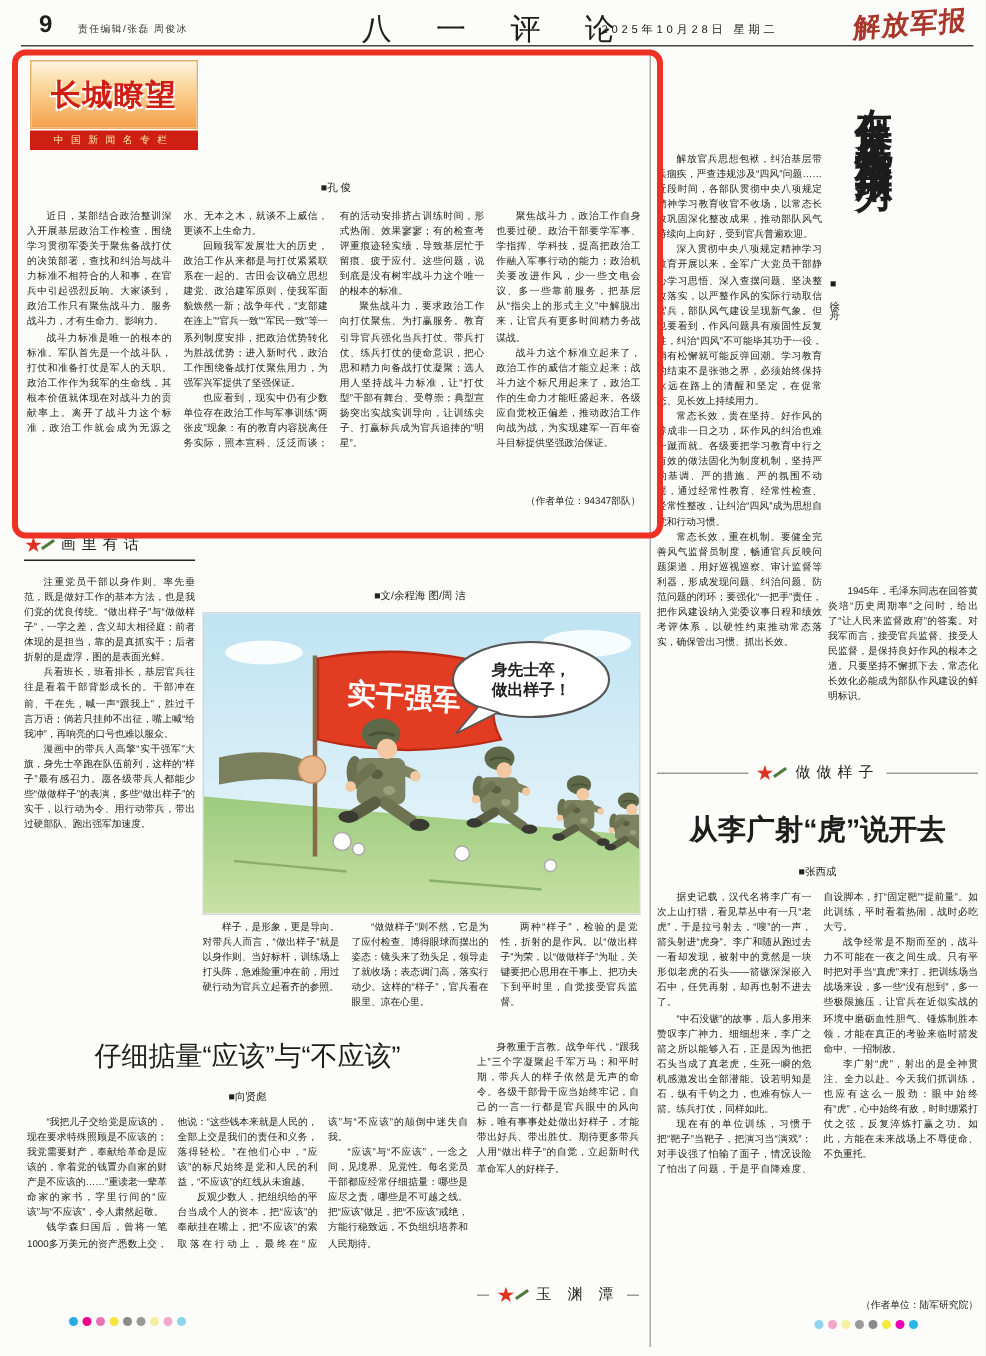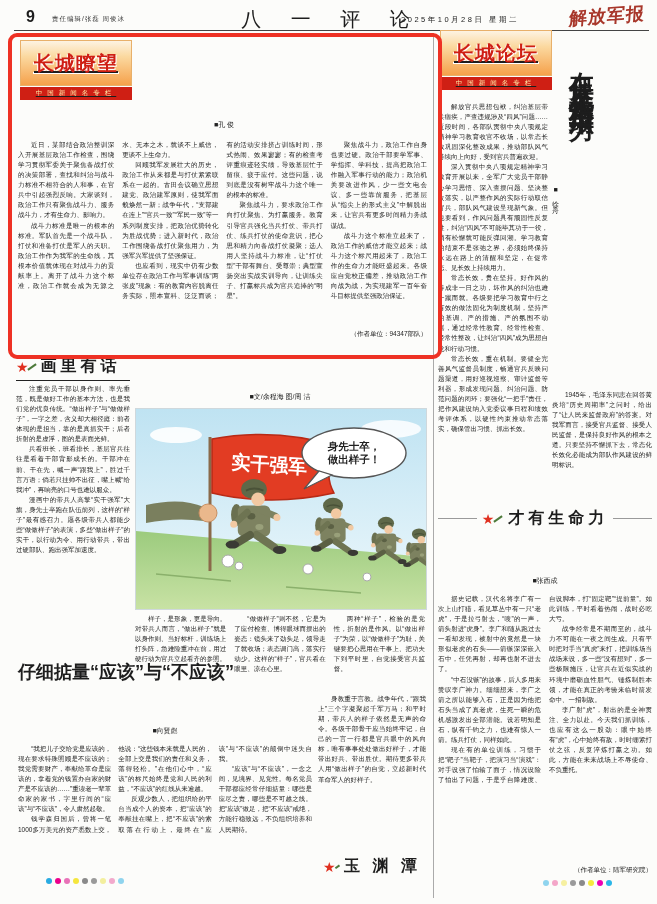--- a/index.html
+++ b/index.html
@@ -12,21 +12,21 @@
   .section-title{position:absolute;left:0;right:0;top:0;text-align:center;font-size:20px;font-weight:normal;letter-spacing:12px;}
   .hdr-date{position:absolute;right:130px;top:9px;font-size:7.5px;letter-spacing:2.5px;color:#222;}
   .masthead{position:absolute;right:4px;top:-2px;font-size:18px;font-weight:bold;color:#a8372b;
             font-family:"Liberation Serif","DejaVu Serif",serif;transform:rotate(-4deg) skewX(-8deg);letter-spacing:1px;}
   .hdr-rule{position:absolute;left:14px;right:8px;top:30px;border-top:1px solid #444;}
   .v-div{position:absolute;left:433px;top:33px;bottom:6px;border-left:1px solid #aaa;}
   
   .redbox{position:absolute;left:8px;top:33px;width:426px;height:318px;border:4px solid #ee3124;
           border-radius:9px;z-index:40;pointer-events:none;background:transparent;}
   
-  .logo{position:absolute;width:112px;text-decoration:underline;}
+  .logo{position:absolute;width:112px;}
   .logo-main{height:44px;display:flex;align-items:center;justify-content:center;
              background:linear-gradient(180deg,#fdf3e2 0%,#fbd9a0 35%,#f5a14b 100%);
              border:1px solid #e8b06a;}
   .logo-main span{font-size:20px;font-weight:bold;color:#cf1f14;letter-spacing:1px;
                   text-shadow:1px 1px 0 #fff,-1px 1px 0 #fff;}
   .logo-sub{height:13px;margin-top:1px;background:#cf1f14;color:#ffe9a8;font-size:6.5px;
             letter-spacing:5px;display:flex;align-items:center;justify-content:center;}
   
   .body-txt{font-size:6.5px;line-height:1.55;text-align:justify;color:#222;overflow:hidden;}
   .body-txt p{margin:0;text-indent:2em;}
@@ -36,37 +36,37 @@
   .outlook-head{position:absolute;left:20px;top:74px;width:408px;text-align:center;
                 font-size:27px;font-weight:bold;letter-spacing:3px;}
   .outlook-author{position:absolute;left:20px;top:120px;width:408px;}
   .outlook-body{position:absolute;left:18px;top:140px;width:409px;height:188px;
                 column-count:4;column-gap:8px;}
   .outlook-footer{position:absolute;left:300px;top:330px;width:127px;}
   
   .sec-hdr{display:flex;align-items:center;justify-content:center;gap:5px;}
   .star-ico{color:#e03020;font-size:14px;line-height:1;position:relative;}
   .zslash{display:inline-block;width:10px;height:2px;background:#4d7a3a;transform:rotate(-35deg);margin-left:-6px;}
-  .sec-ttl{font-size:16px;font-weight:bold;letter-spacing:4px;white-space:nowrap;}
+  .sec-ttl{font-size:10px;font-weight:normal;letter-spacing:4px;white-space:nowrap;}
   .sec-line{flex:1;border-top:1px solid #9a9a9a;}
   
   .pt-hdr{position:absolute;left:16px;top:356px;width:114px;border-bottom:1.5px solid #222;
           padding-bottom:3px;display:flex;align-items:center;gap:4px;}
   .pt-body{position:absolute;left:16px;top:384px;width:114px;height:300px;}
   
   .mk-head{position:absolute;left:133px;top:360px;width:294px;text-align:center;
            font-size:19px;font-weight:bold;letter-spacing:1px;}
   .mk-byline{position:absolute;left:133px;top:392px;width:294px;}
   .cartoon{position:absolute;left:135px;top:408px;width:290px;height:200px;border:1px solid #cfd8dc;}
   .mk-body{position:absolute;left:135px;top:614px;width:290px;height:74px;column-count:3;column-gap:8px;}
   .mk-cont{position:absolute;left:318px;top:694px;width:108px;height:154px;}
   .yy-hdr{position:absolute;left:318px;top:856px;width:108px;}
   
-  .wg-head{position:absolute;left:18px;top:660px;width:294px;
-           font-size:18px;font-weight:bold;}
+  .wg-head{position:absolute;left:18px;top:692px;width:294px;text-align:center;
+           font-size:18px;font-weight:normal;}
   .wg-author{position:absolute;left:18px;top:726px;width:294px;}
   .wg-body{position:absolute;left:18px;top:744px;width:294px;height:128px;column-count:3;column-gap:7px;}
   
   .fm-col1{position:absolute;left:438px;top:102px;width:110px;height:402px;}
   .fm-col2{position:absolute;left:552px;top:390px;width:100px;height:112px;}
   .fm-vtitle{position:absolute;left:566px;top:52px;height:338px;writing-mode:vertical-rl;
              font-size:25px;font-weight:bold;letter-spacing:4px;}
   .fm-vauthor{position:absolute;left:550px;top:186px;writing-mode:vertical-rl;font-size:7px;letter-spacing:2px;}
   
   .tt-hdr{position:absolute;left:438px;top:508px;width:214px;}
@@ -219,45 +219,40 @@
       <span class="dot" style="background: rgb(236, 0, 140);"></span>
       <span class="dot" style="background: rgb(232, 114, 184);"></span>
       <span class="dot" style="background: rgb(245, 230, 61);"></span>
       <span class="dot" style="background: rgb(138, 138, 138);"></span>
       <span class="dot" style="background: rgb(154, 154, 154);"></span>
       <span class="dot" style="background: rgb(243, 239, 158);"></span>
       <span class="dot" style="background: rgb(242, 169, 204);"></span>
       <span class="dot" style="background: rgb(143, 212, 238);"></span>
     </div>
 
-  <div class="logo" style="left:440px;top:30px;">
-    <div class="logo-main">
-      <span>长城论坛</span>
-    </div>
-    <div class="logo-sub">中国新闻名专栏</div>
-  </div>
   <div class="fm-col1 body-txt">
     <p>解放官兵思想包袱，纠治基层带兵痼疾，严查违规涉及“四风”问题……近段时间，各部队贯彻中央八项规定精神学习教育收官不收场，以常态长效巩固深化整改成果，推动部队风气持续向上向好，受到官兵普遍欢迎。</p>
     <p>深入贯彻中央八项规定精神学习教育开展以来，全军广大党员干部静心学习思悟、深入查摆问题、坚决整改落实，以严整作风的实际行动取信官兵，部队风气建设呈现新气象。但也要看到，作风问题具有顽固性反复性，纠治“四风”不可能毕其功于一役，稍有松懈就可能反弹回潮。学习教育的结束不是张弛之界，必须始终保持永远在路上的清醒和坚定，在促常态、见长效上持续用力。</p>
     <p>常态长效，贵在坚持。好作风的养成非一日之功，坏作风的纠治也难一蹴而就。各级要把学习教育中行之有效的做法固化为制度机制，坚持严的基调、严的措施、严的氛围不动摇，通过经常性教育、经常性检查、经常性整改，让纠治“四风”成为思想自觉和行动习惯。</p>
     <p>常态长效，重在机制。要健全完善风气监督员制度，畅通官兵反映问题渠道，用好巡视巡察、审计监督等利器，形成发现问题、纠治问题、防范问题的闭环；要强化“一把手”责任，把作风建设纳入党委议事日程和绩效考评体系，以硬性约束推动常态落实，确保管出习惯、抓出长效。</p>
   </div>
   <div class="fm-vtitle">在促常态见长效上持续用力</div>
   <div class="fm-vauthor">■徐  舟</div>
   <div class="fm-col2 body-txt">
     <p>1945年，毛泽东同志在回答黄炎培“历史周期率”之问时，给出了“让人民来监督政府”的答案。对我军而言，接受官兵监督、接受人民监督，是保持良好作风的根本之道。只要坚持不懈抓下去，常态化长效化必能成为部队作风建设的鲜明标识。</p>
   </div>
 
   <div class="tt-hdr sec-hdr">
     <span class="sec-line"></span>
     <span class="star-ico">★</span>
       <span class="zslash"></span>
-    <span class="sec-ttl">才有生命力</span>
-    <span class="sec-line"></span>
-  </div>
+    <span class="sec-ttl">做做样子</span>
+    <span class="sec-line"></span>
+  </div>
+  <div class="tt-head">从李广射“虎”说开去</div>
   <div class="tt-author byline">■张西成</div>
   <div class="tt-body body-txt">
     <p>据史记载，汉代名将李广有一次上山打猎，看见草丛中有一只“老虎”，于是拉弓射去，“嗖”的一声，箭头射进“虎身”。李广和随从跑过去一看却发现，被射中的竟然是一块形似老虎的石头——箭镞深深嵌入石中，任凭再射，却再也射不进去了。</p>
     <p>“中石没镞”的故事，后人多用来赞叹李广神力。细细想来，李广之箭之所以能够入石，正是因为他把石头当成了真老虎，生死一瞬的危机感激发出全部潜能。设若明知是石，纵有千钧之力，也难有惊人一箭。练兵打仗，同样如此。</p>
     <p>现在有的单位训练，习惯于把“靶子”当靶子，把演习当“演戏”：对手设强了怕输了面子，情况设险了怕出了问题，于是乎自降难度、自设脚本，打“固定靶”“提前量”。如此训练，平时看着热闹，战时必吃大亏。</p>
     <p>战争经常是不期而至的，战斗力不可能在一夜之间生成。只有平时把对手当“真虎”来打，把训练场当战场来设，多一些“没有想到”，多一些极限施压，让官兵在近似实战的环境中磨砺血性胆气、锤炼制胜本领，才能在真正的考验来临时箭发命中、一招制敌。</p>
     <p>李广射“虎”，射出的是全神贯注、全力以赴。今天我们抓训练，也应有这么一股劲：眼中始终有“虎”，心中始终有敌，时时绷紧打仗之弦，反复淬炼打赢之功。如此，方能在未来战场上不辱使命、不负重托。</p>
   </div>
   <div class="tt-footer art-footer">（作者单位：陆军研究院）</div>
   <div class="dots dots-right">

